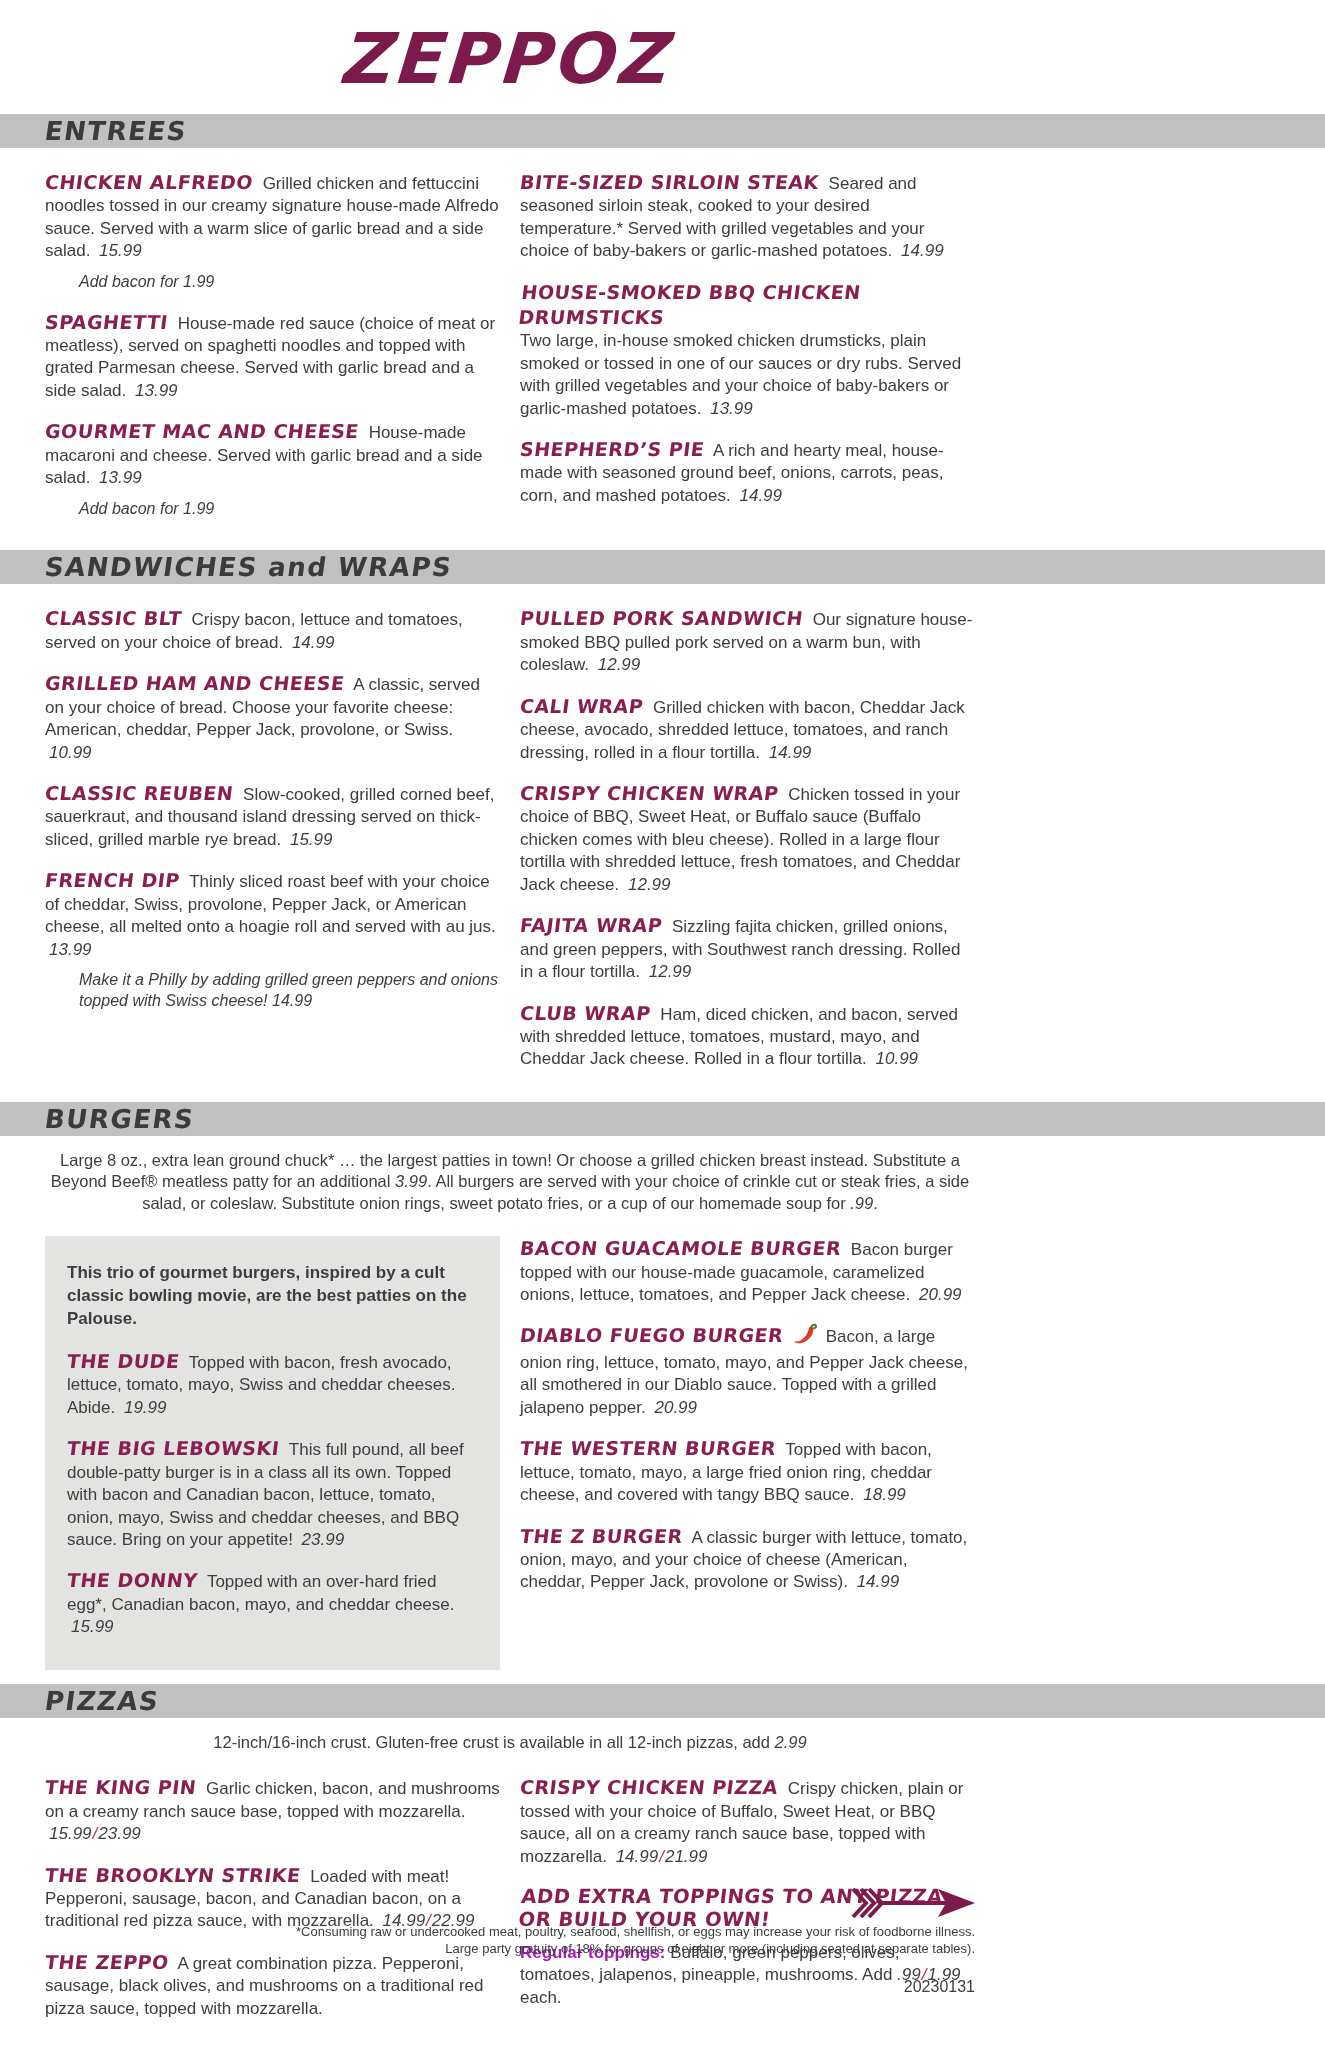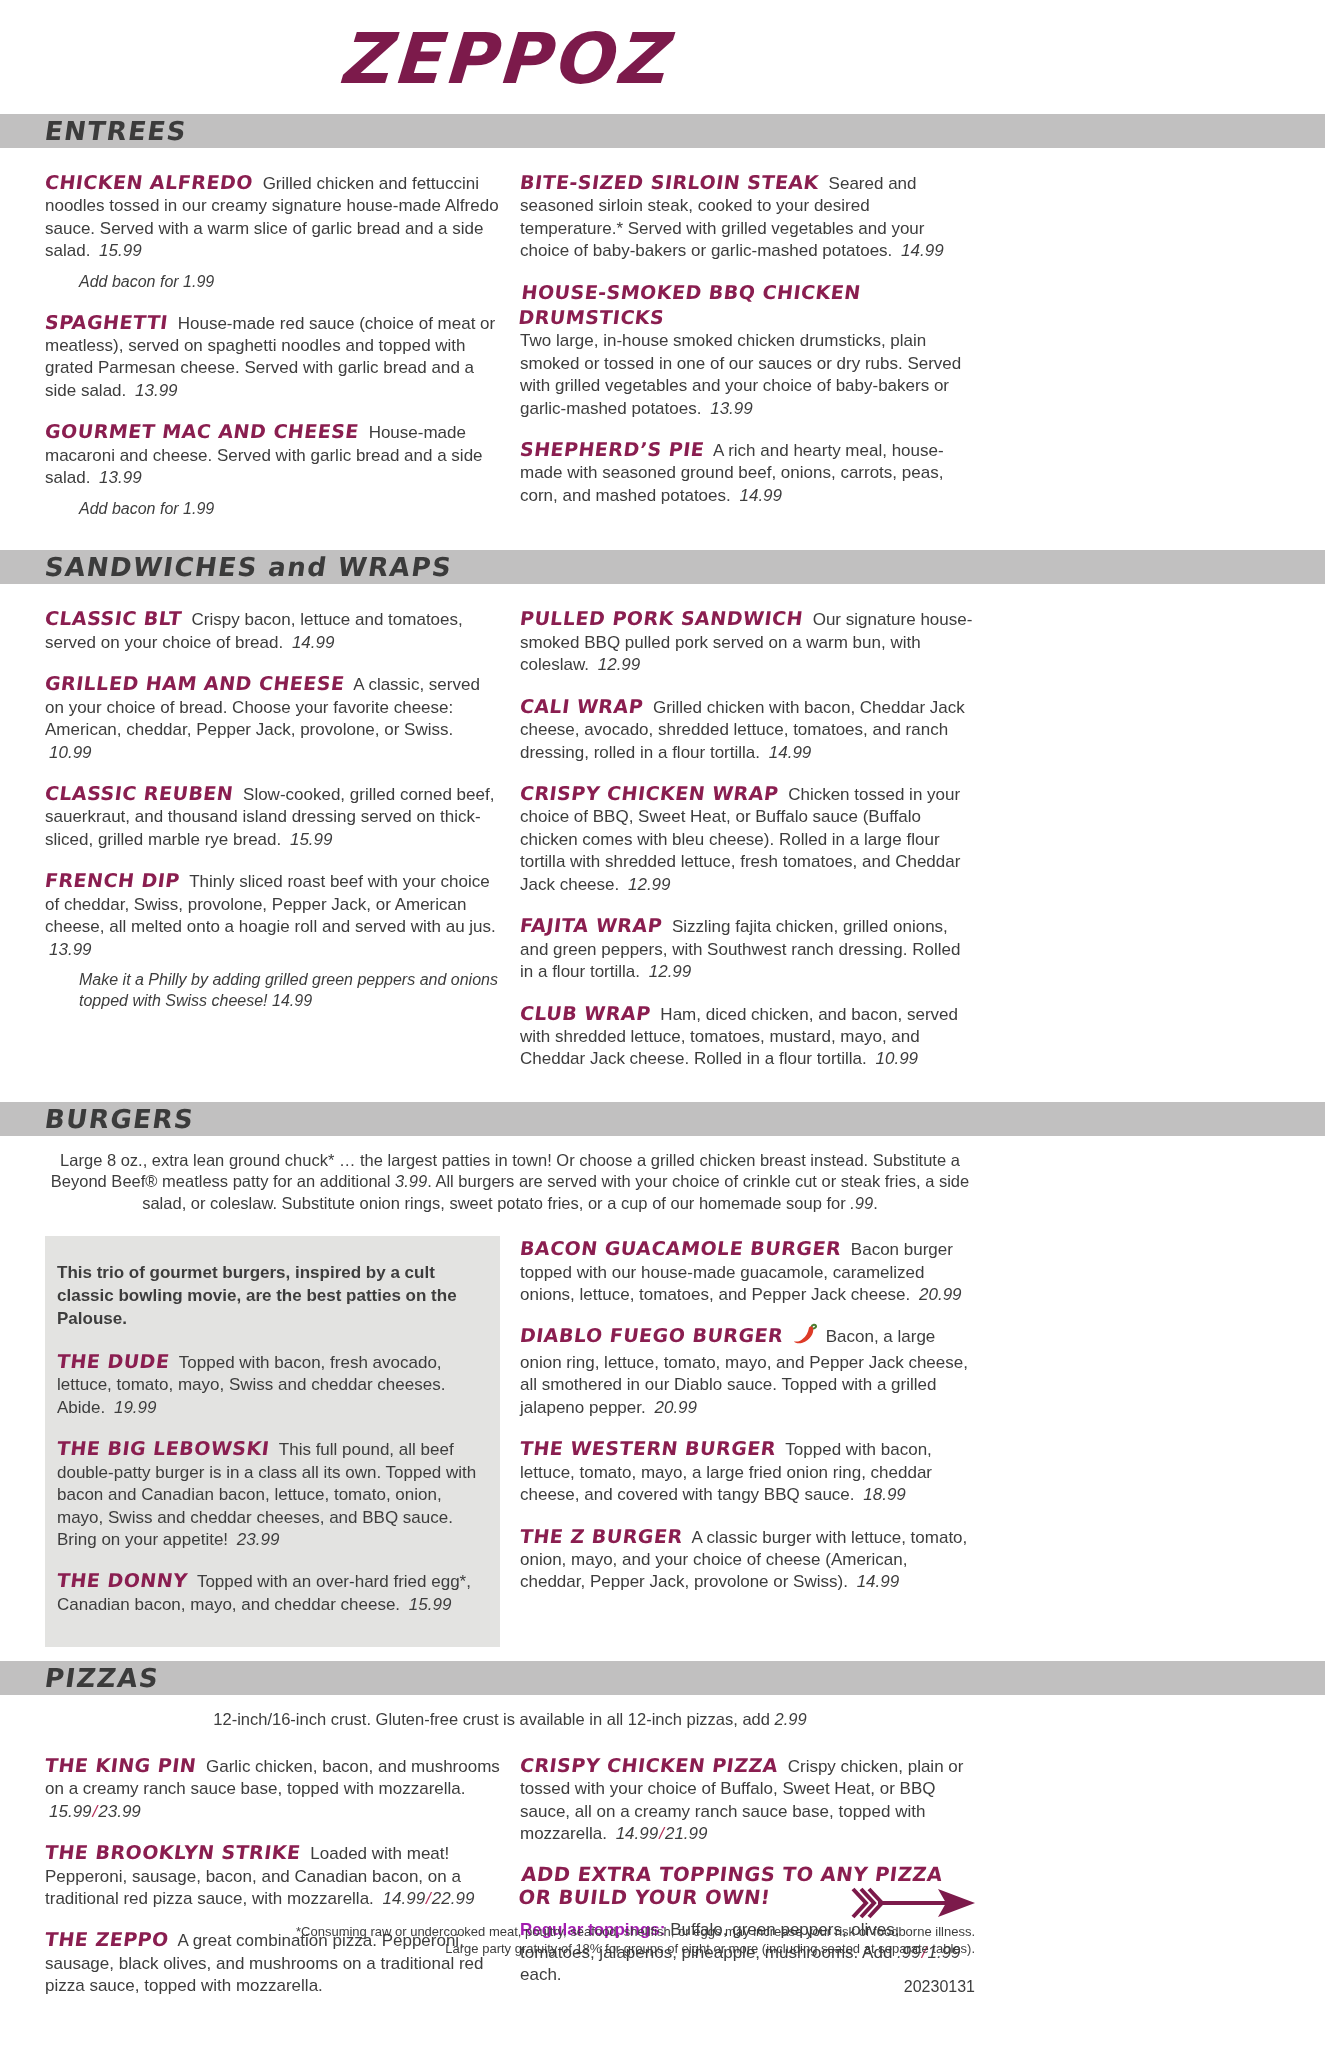--- a/index.html
+++ b/index.html
@@ -49,21 +49,21 @@
     font-size:19px; font-weight:bold; color:#8a1e50;
     letter-spacing:0.5px; transform:skewX(-7deg);
     margin-right:5px;
   }
   .pr, .price-inline { font-style:italic; }
   .pr { margin-left:4px; white-space:nowrap; }
   .slash { color:#b5305a; font-style:italic; padding:0 1px; }
   .note { font-style:italic; font-size:16px; margin:9px 0 0 34px; line-height:1.3; }
 
   
-  .graybox { background:#e3e3e1; padding:26px 22px 14px 12px; }
+  .graybox { background:#e3e3e1; padding:26px 22px 14px 22px; }
   .box-intro { font-size:17px; font-weight:bold; line-height:1.35; margin-bottom:18px; }
   .chili { display:inline-block; vertical-align:-3px; margin-right:4px; }
 
   
   .tops-head {
     font-family:"DejaVu Sans", sans-serif;
     font-size:19.5px; font-weight:bold; color:#8a1e50;
     letter-spacing:0.5px; line-height:1.2; margin:4px 0 10px 0;
     transform:skewX(-7deg); transform-origin:left;
   }

